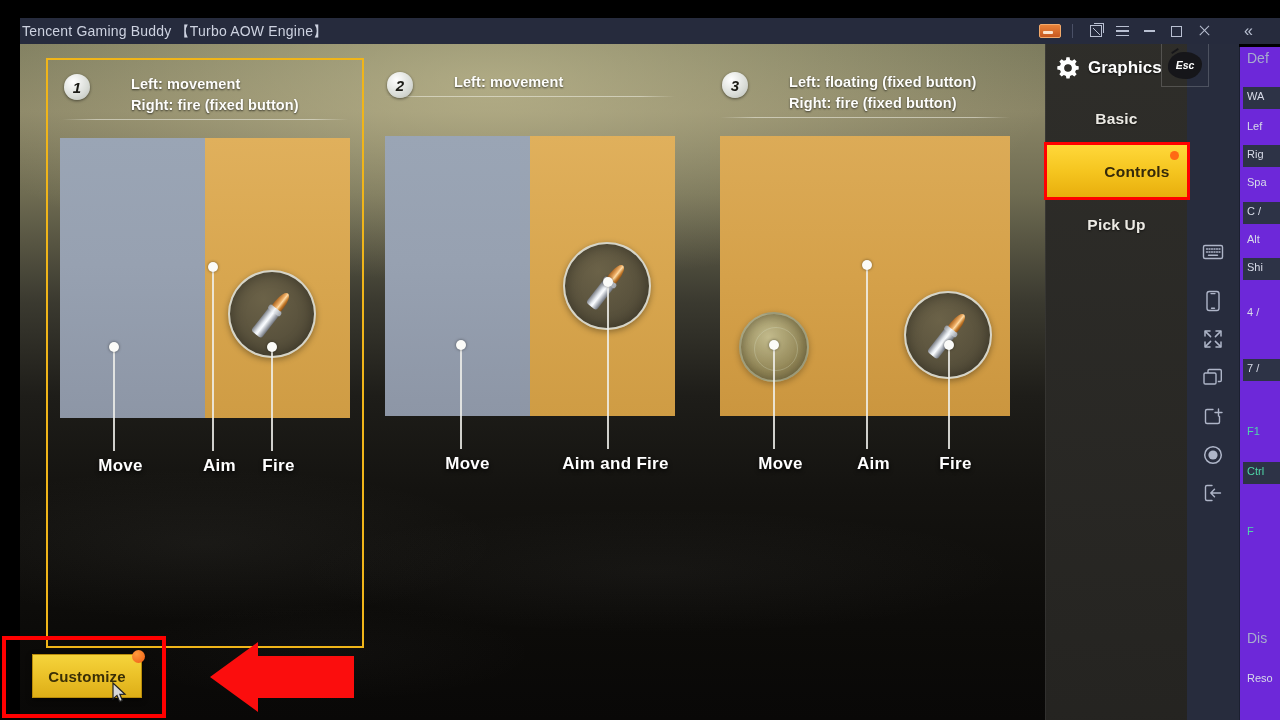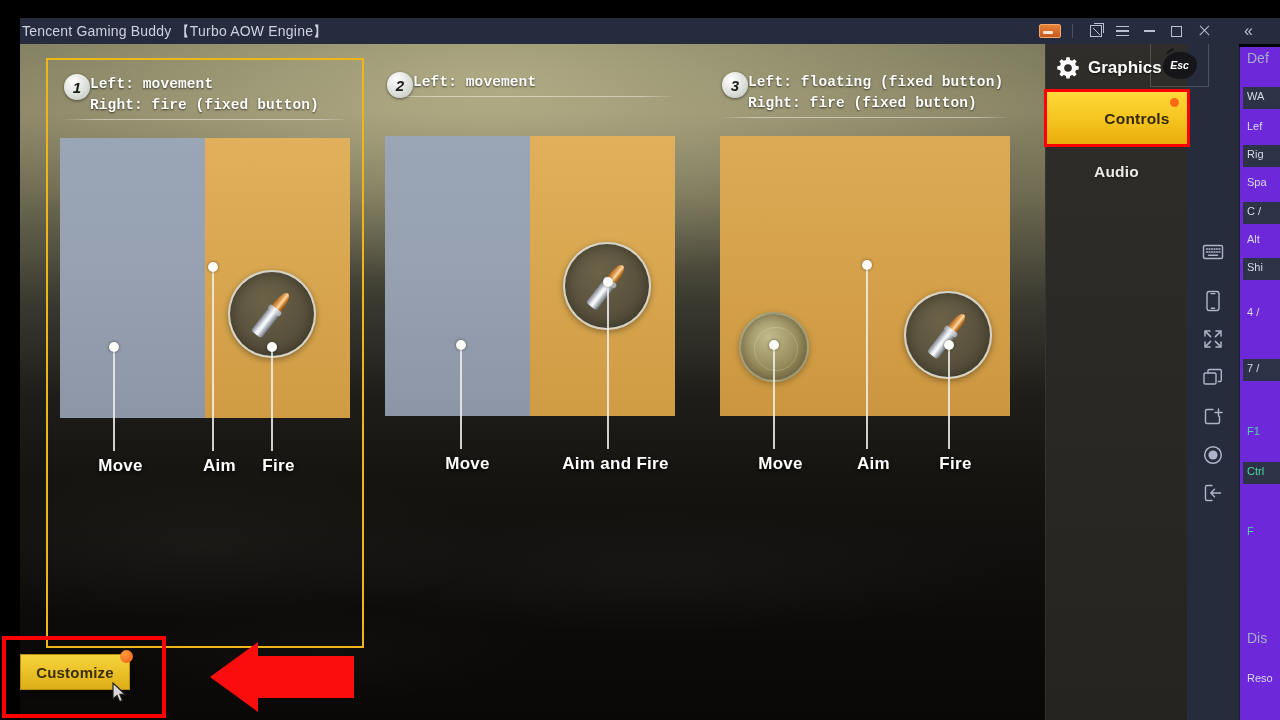--- a/index.html
+++ b/index.html
@@ -71,21 +71,21 @@
   .card.c3{ left:680px; width:318px; }
 
   .card-head{ position:relative; height:62px; padding:8px 0 0 0; }
   .num{
     position:absolute; left:16px; top:14px; width:26px; height:26px; border-radius:50%;
     background:radial-gradient(circle at 36% 30%, #ffffff, #d9dcd7 60%, #b9bdb7);
     color:#1b1b16; font-size:15px; font-weight:bold; font-style:italic;
     display:flex; align-items:center; justify-content:center;
     box-shadow:0 1px 3px rgba(0,0,0,.5);
   }
-  .head-lines{ margin-left:42px; padding-top:6px;font-family:Liberation Mono, monospace; }
+  .head-lines{ margin-left:83px; padding-top:6px; }
   .head-lines div{
     color:#fdfdfb; font-size:14.5px; line-height:21px; font-weight:bold;
     letter-spacing:.1px; text-shadow:0 1px 2px rgba(0,0,0,.65); white-space:nowrap;
   }
   .divider{ height:1px; margin:3px 14px 0 14px;
     background:linear-gradient(90deg,rgba(240,240,230,0),rgba(240,240,230,.55) 12%,rgba(240,240,230,.55) 88%,rgba(240,240,230,0)); }
 
   .phone{ position:relative; margin:16px auto 0 auto; height:280px; overflow:visible; }
   .c1 .phone,.c2 .phone{ width:290px; }
   .c3 .phone{ width:290px; }
@@ -122,42 +122,42 @@
   
   .ptr{ position:absolute; width:2px; background:rgba(240,240,235,.85); }
   .ptr:before{ content:""; position:absolute; left:-4px; top:-9px; width:10px; height:10px; border-radius:50%;
     background:#fbfbf8; box-shadow:0 0 3px rgba(0,0,0,.5); }
   .lbl{ position:absolute; color:#ffffff; font-size:17px; font-weight:bold; letter-spacing:.3px;
     text-shadow:0 2px 4px rgba(0,0,0,.85); white-space:nowrap; transform:translateX(-50%);padding-left:13px; }
 
   
   .cust-hl{ position:absolute; left:2px; top:636px; width:164px; height:82px; border:4px solid #ff0000; z-index:30; }
   .cust-btn{
-    position:absolute; left:20px; top:654px; width:110px; height:36px; z-index:31;
+    position:absolute; left:32px; top:654px; width:110px; height:44px; z-index:31;
     background:linear-gradient(180deg,#f5d43c 0%,#ecc32a 45%,#ddae17 100%);
     border:1px solid #b98c0a; display:flex; align-items:center; justify-content:center;
     box-shadow:0 2px 5px rgba(0,0,0,.55);
   }
   .cust-btn span{ color:#3a2f06; font-size:15px; font-weight:bold; letter-spacing:.2px; }
   .cust-dot{ position:absolute; right:-4px; top:-5px; width:13px; height:13px; border-radius:50%;
     background:radial-gradient(circle at 35% 30%,#ff9a3c,#ef5b12); }
   .cursor{ position:absolute; left:112px; top:682px; width:16px; height:22px; z-index:33; }
   .cursor svg{ display:block; }
   .arrow{ position:absolute; left:208px; top:640px; width:146px; height:74px; z-index:32; }
 
   
   .settings{
     position:absolute; left:1045px; top:44px; width:142px; height:676px; z-index:20;
     background:linear-gradient(180deg,rgba(48,47,43,.97),rgba(38,37,34,.97));
     border-left:1px solid rgba(255,255,255,.06);
   }
   .set-head{ position:relative; height:48px; display:flex; align-items:center; padding-left:10px; }
   .gear{ width:24px; height:24px; flex:0 0 24px; }
   .set-title{ color:#fff; font-size:17px; font-weight:bold; margin-left:8px; text-shadow:0 1px 2px rgba(0,0,0,.7); }
-  .escbox{ position:absolute; right:-22px; top:-1px; width:59px; height:44px; border:1px solid rgba(255,255,255,.18);
+  .escbox{ position:absolute; right:-22px; top:-1px; width:48px; height:44px; border:1px solid rgba(255,255,255,.18);
     display:flex; align-items:center; justify-content:center; }
   .escblob{ width:34px; height:27px; border-radius:48% 52% 46% 54% / 55% 45% 58% 42%;
     background:#16161a; display:flex; align-items:center; justify-content:center; position:relative; }
   .escblob span{ color:#fff; font-size:10.5px; font-weight:bold; font-style:italic; }
   .escblob:before{ content:""; position:absolute; left:3px; top:-2px; width:8px; height:2px; background:#16161a; transform:rotate(-35deg);}
 
   .set-item{ position:relative; height:53px; display:flex; align-items:center; justify-content:center; }
   .set-item span{ color:#eceae4; font-size:15.5px; font-weight:bold; letter-spacing:.2px; text-shadow:0 1px 2px rgba(0,0,0,.6); }
   .set-item.active{ background:linear-gradient(180deg,#ffd83a 0%,#f5c51f 50%,#e8ad0c 100%); }
   .set-item.active span{ color:#35290a; text-shadow:none;margin-left:41px; }
@@ -333,27 +333,30 @@
         </svg>
       </span>
       <span class="set-title">Graphics</span>
       <div class="escbox">
         <div class="escblob">
             <span>Esc</span>
           </div>
       </div>
     </div>
 
+    <div class="set-item">
+      <span>Basic</span>
+    </div>
     <div class="set-item active">
       <div class="set-hl"></div>
       <div class="reddot"></div>
       <span>Controls</span>
     </div>
     <div class="set-item">
-      <span>Audio</span>
+      <span>Pick Up</span>
     </div>
   </div>
 
   <div class="rail">
     <div class="rail-ico" style="top:196px;">
       <svg width="24" height="24" viewBox="0 0 24 24" fill="none" stroke="#aeb5c8" stroke-width="1.4">
         <rect x="2.5" y="5.5" width="19" height="13" rx="1.5"></rect>
         <path d="M5.5 9h1M8 9h1M10.5 9h1M13 9h1M15.5 9h1M18 9h1M5.5 12h1M8 12h1M10.5 12h1M13 12h1M15.5 12h1M18 12h1" stroke-linecap="round"></path>
         <path d="M7.5 15.2h9" stroke-linecap="round"></path>
       </svg>

